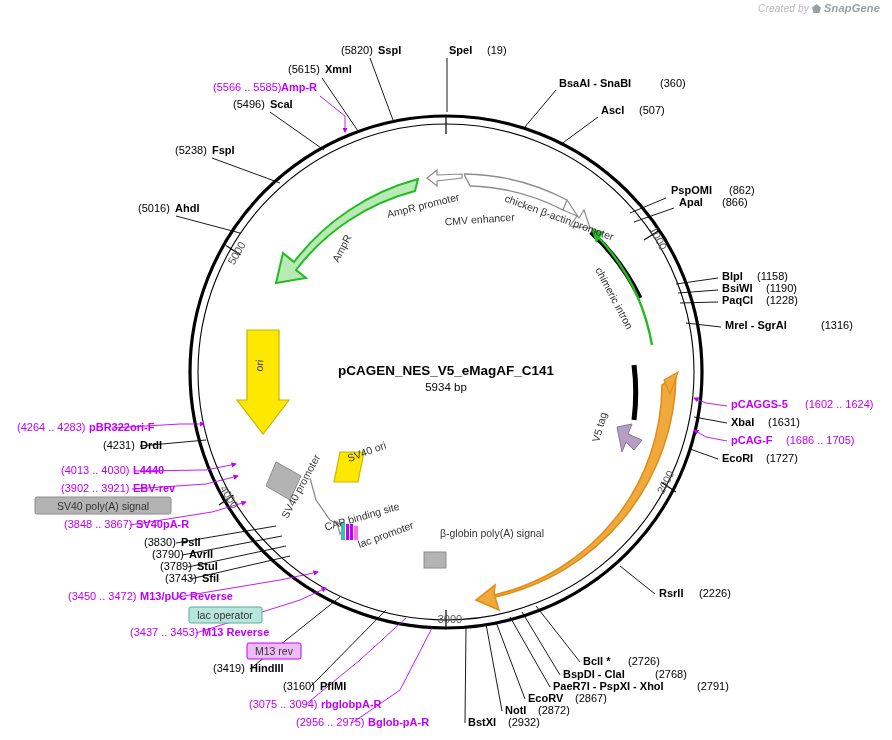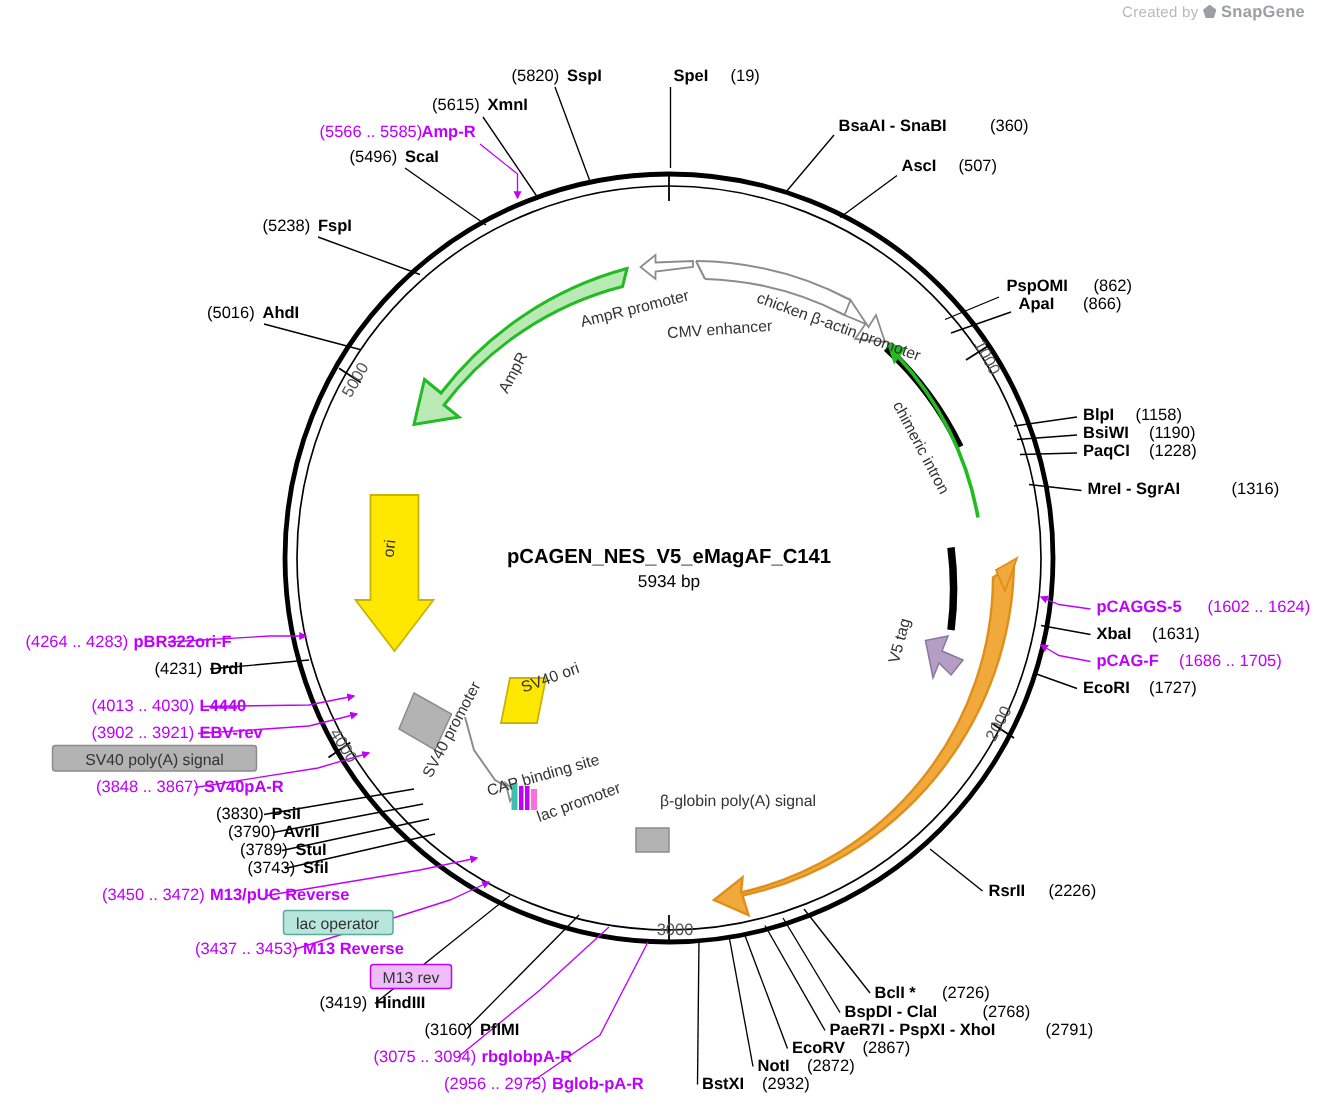--- a/index.html
+++ b/index.html
@@ -21,26 +21,27 @@
     height: 740px;
   }
   svg#map {
     position: absolute;
     left: 0; top: 0;
     width: 892px;
     height: 740px;
   }
   .watermark {
     position: absolute;
-    right: 22px;
+    right: 12px;
     top: 2px;
     font-size: 10px;
     color: #b9b9bd;
     font-family: "Liberation Sans", sans-serif;
     letter-spacing: .2px;
+    font-style: italic;
   }
   .watermark .brand {
     color: #9aa0a6;
     font-weight: bold;
     font-size: 11px;
   }
   .watermark .logo {
     display: inline-block;
     width: 9px; height: 9px;
     background: #9aa0a6;

